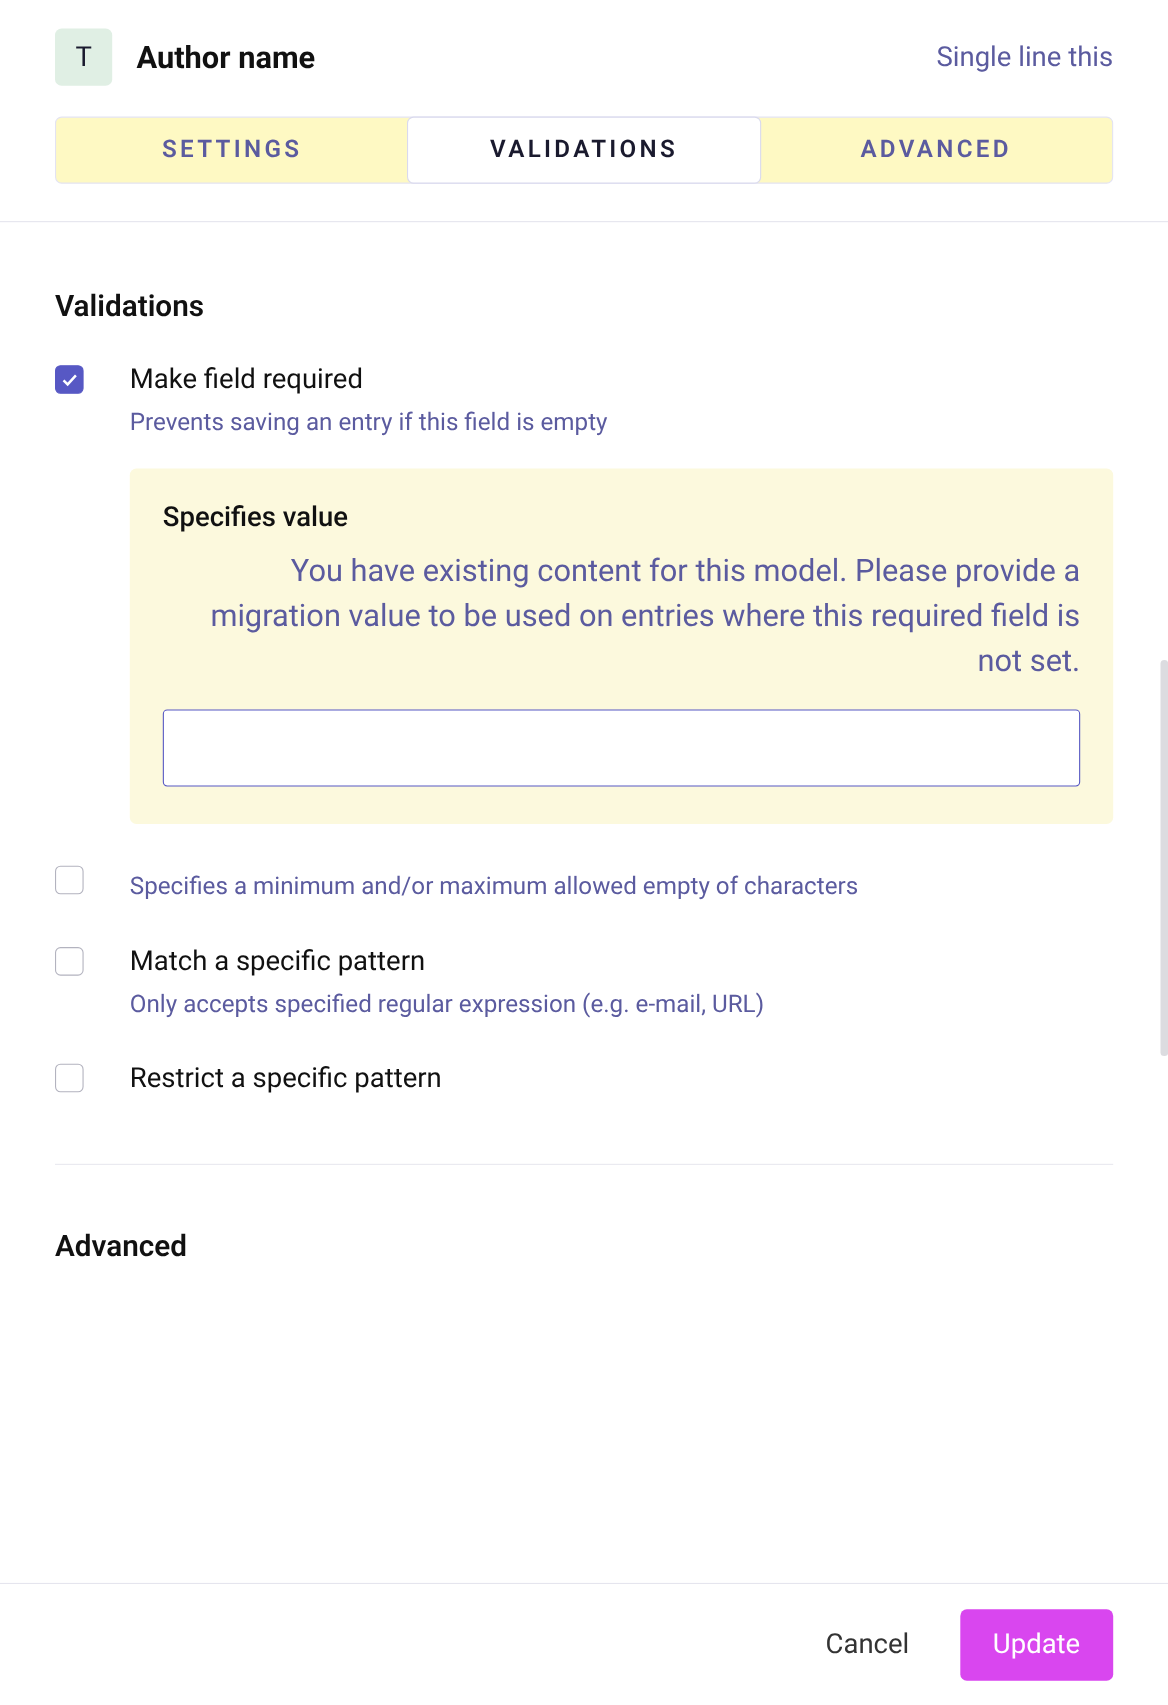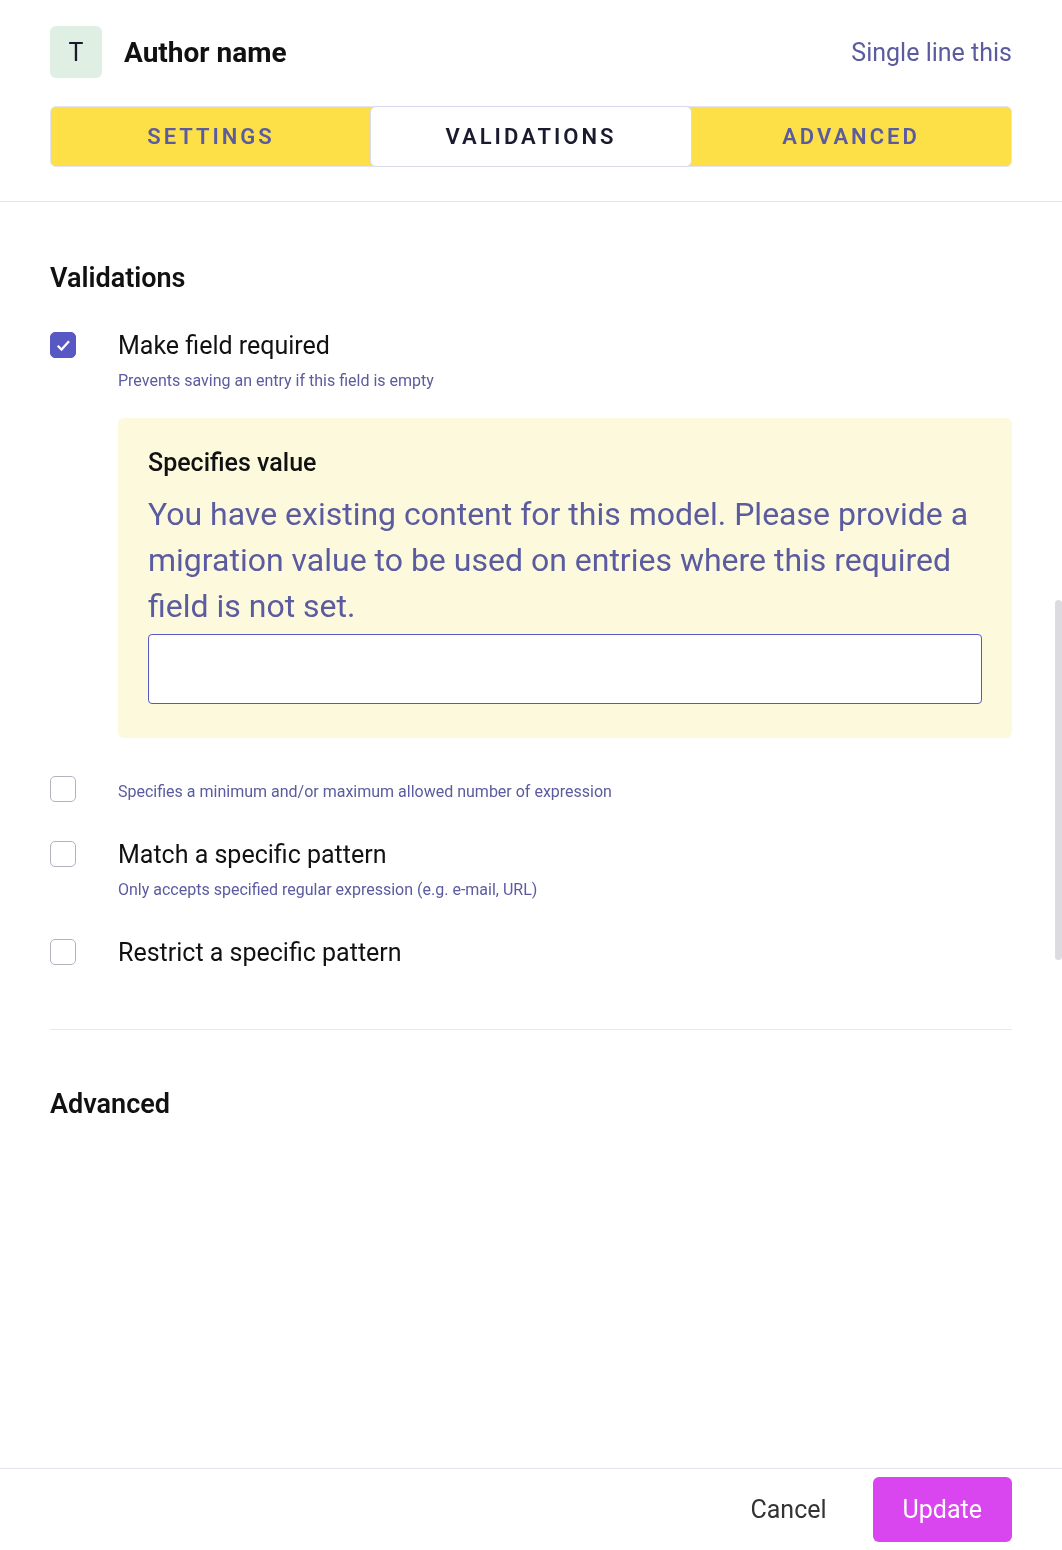--- a/index.html
+++ b/index.html
@@ -40,21 +40,21 @@
     font-weight: 700;
     color: #111;
   }
   .field-type {
     font-size: 25px;
     color: #5b5b9f;
   }
   .tabs {
     display: flex;
     margin: 28px 50px 0 50px;
-    background: #fde047;
+    background: #fef9c3;
     border: 1px solid #e3e3f2;
     border-radius: 6px;
   }
   .tab {
     flex: 1;
     text-align: center;
     padding: 17px 0;
     font-size: 22px;
     font-weight: 600;
     letter-spacing: 3px;
@@ -127,42 +127,43 @@
     stroke-width: 3;
     fill: none;
   }
   .check-body { flex: 1; padding-left: 24px; }
   .check-label {
     font-size: 25px;
     color: #111;
     line-height: 1.3;
   }
   .check-desc {
-    font-size: 16px;
+    font-size: 22px;
     color: #5b5b9f;
     margin-top: 6px;
     line-height: 1.45;
   }
   .migration-box {
     background: #fcf9dd;
     border-radius: 6px;
     margin-top: 26px;
     padding: 30px 30px 34px 30px;
   }
   .migration-title {
     font-size: 25px;
     font-weight: 500;
     color: #111;
     margin-bottom: 14px;
   }
   .migration-desc {
-    font-size: 32px;
+    font-size: 28px;
     color: #5b5b9f;
     line-height: 1.45;
-    margin-bottom: 4px;
+    margin-bottom: 24px;
+    text-align: right;
   }
   .migration-input {
     width: 100%;
     height: 70px;
     border: 1.5px solid #5758c4;
     border-radius: 4px;
     background: #fff;
     font-size: 22px;
     padding: 0 16px;
     outline: none;
@@ -176,21 +177,21 @@
     font-size: 27px;
     font-weight: 600;
     color: #111;
     margin-top: 58px;
   }
   .footer {
     position: absolute;
     bottom: 0;
     left: 0;
     right: 0;
-    height: 82px;
+    height: 111px;
     border-top: 1px solid #e5e5ee;
     background: #fff;
     display: flex;
     align-items: center;
     justify-content: flex-end;
     padding-right: 50px;
     gap: 46px;
   }
   .btn-cancel {
     font-size: 25px;
@@ -260,21 +261,21 @@
       </div>
     </div>
   </div>
 
 
   <div class="validation-item">
     <div class="checkbox">
       
     </div>
     <div class="check-body">
-      <div class="check-desc">Specifies a minimum and/or maximum allowed number of expression</div>
+      <div class="check-desc">Specifies a minimum and/or maximum allowed empty of characters</div>
     </div>
   </div>
 
   <div class="validation-item">
     <div class="checkbox">
       
     </div>
     <div class="check-body">
       <div class="check-label">Match a specific pattern</div>
       <div class="check-desc">Only accepts specified regular expression (e.g. e-mail, URL)</div>

